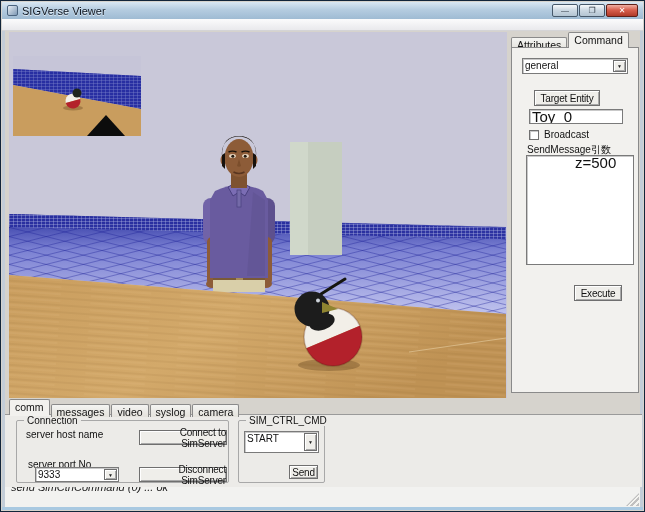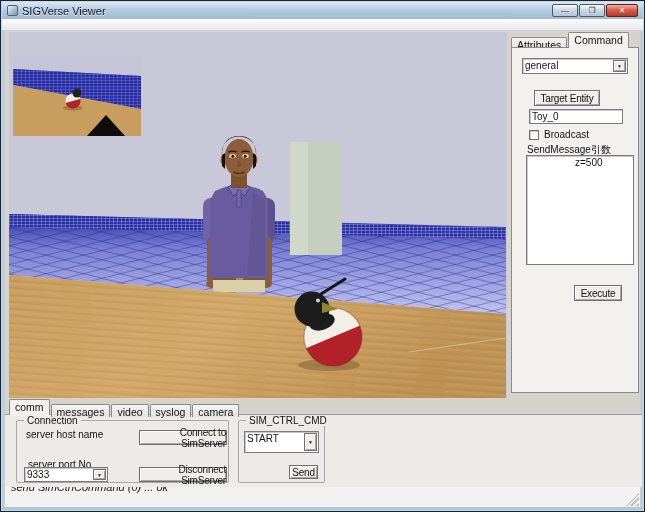--- a/index.html
+++ b/index.html
@@ -46,21 +46,21 @@
   .raised{background:#efeeea;border:1px solid #6f6f6f;
     box-shadow:inset 1px 1px 0 #ffffff,inset -1px -1px 0 #a8a8a8;}
   .sunken{background:#ffffff;border:1px solid #7a7a7a;box-shadow:inset 1px 1px 0 #c9c9c9;}
   .btn{position:absolute;font-size:10px;text-align:right;cursor:default;
     display:flex;align-items:center;justify-content:center;letter-spacing:-0.2px;}
   .combo{position:absolute;}
   .combo .val{position:absolute;left:2px;top:1px;right:15px;bottom:1px;
     font-size:10px;line-height:12px;white-space:nowrap;overflow:hidden;}
   .combo .arrow{position:absolute;right:1px;top:1px;bottom:1px;width:13px;
     display:flex;align-items:center;justify-content:center;font-size:5px;color:#222;}
-  .field{position:absolute;font-size:10px;line-height:12px;padding:1px 2px;overflow:hidden;}
+  .field{position:absolute;font-size:15px;line-height:12px;padding:1px 2px;overflow:hidden;}
   .checkbox{position:absolute;width:10px;height:10px;background:#fff;
     border:1px solid #707070;box-shadow:inset 1px 1px 0 #c9c9c9;}
   .lbl{position:absolute;font-size:10px;white-space:nowrap;}
   
   .bottom-tabs{position:absolute;left:8px;top:398px;height:16px;z-index:3;white-space:nowrap;}
   .bottom-content{position:absolute;left:4px;top:413px;width:637px;height:73px;
     background:#ecebe8;border-top:1px solid #9a9a9a;z-index:1;}
   .groupbox{position:absolute;border:1px solid #a8a8a8;border-radius:2px;}
   .groupbox-label{position:absolute;top:-6px;left:7px;background:#ecebe8;
     padding:0 3px;font-size:10px;white-space:nowrap;}
@@ -238,21 +238,21 @@
   <div class="bottom-content">
 
     <div class="groupbox" style="left:11px;top:5px;width:213px;height:63px;">
       <span class="groupbox-label">Connection</span>
 
       <span class="lbl" style="left:9px;top:8px;">server host name</span>
 
       <div class="btn raised" style="left:122px;top:9px;width:88px;height:15px;">Connect to SimServer</div>
 
       <span class="lbl" style="left:11px;top:38px;">server port No</span>
-      <div class="combo sunken" style="left:7px;top:46px;width:84px;height:15px;">
+      <div class="combo sunken" style="left:18px;top:46px;width:84px;height:15px;">
         <span class="val">9333</span>
         <span class="arrow raised">▼</span>
       </div>
 
       <div class="btn raised" style="left:122px;top:46px;width:88px;height:15px;">Disconnect SimServer</div>
     </div>
 
     <div class="groupbox" style="left:233px;top:5px;width:87px;height:63px;">
       <span class="groupbox-label">SIM_CTRL_CMD</span>
 

